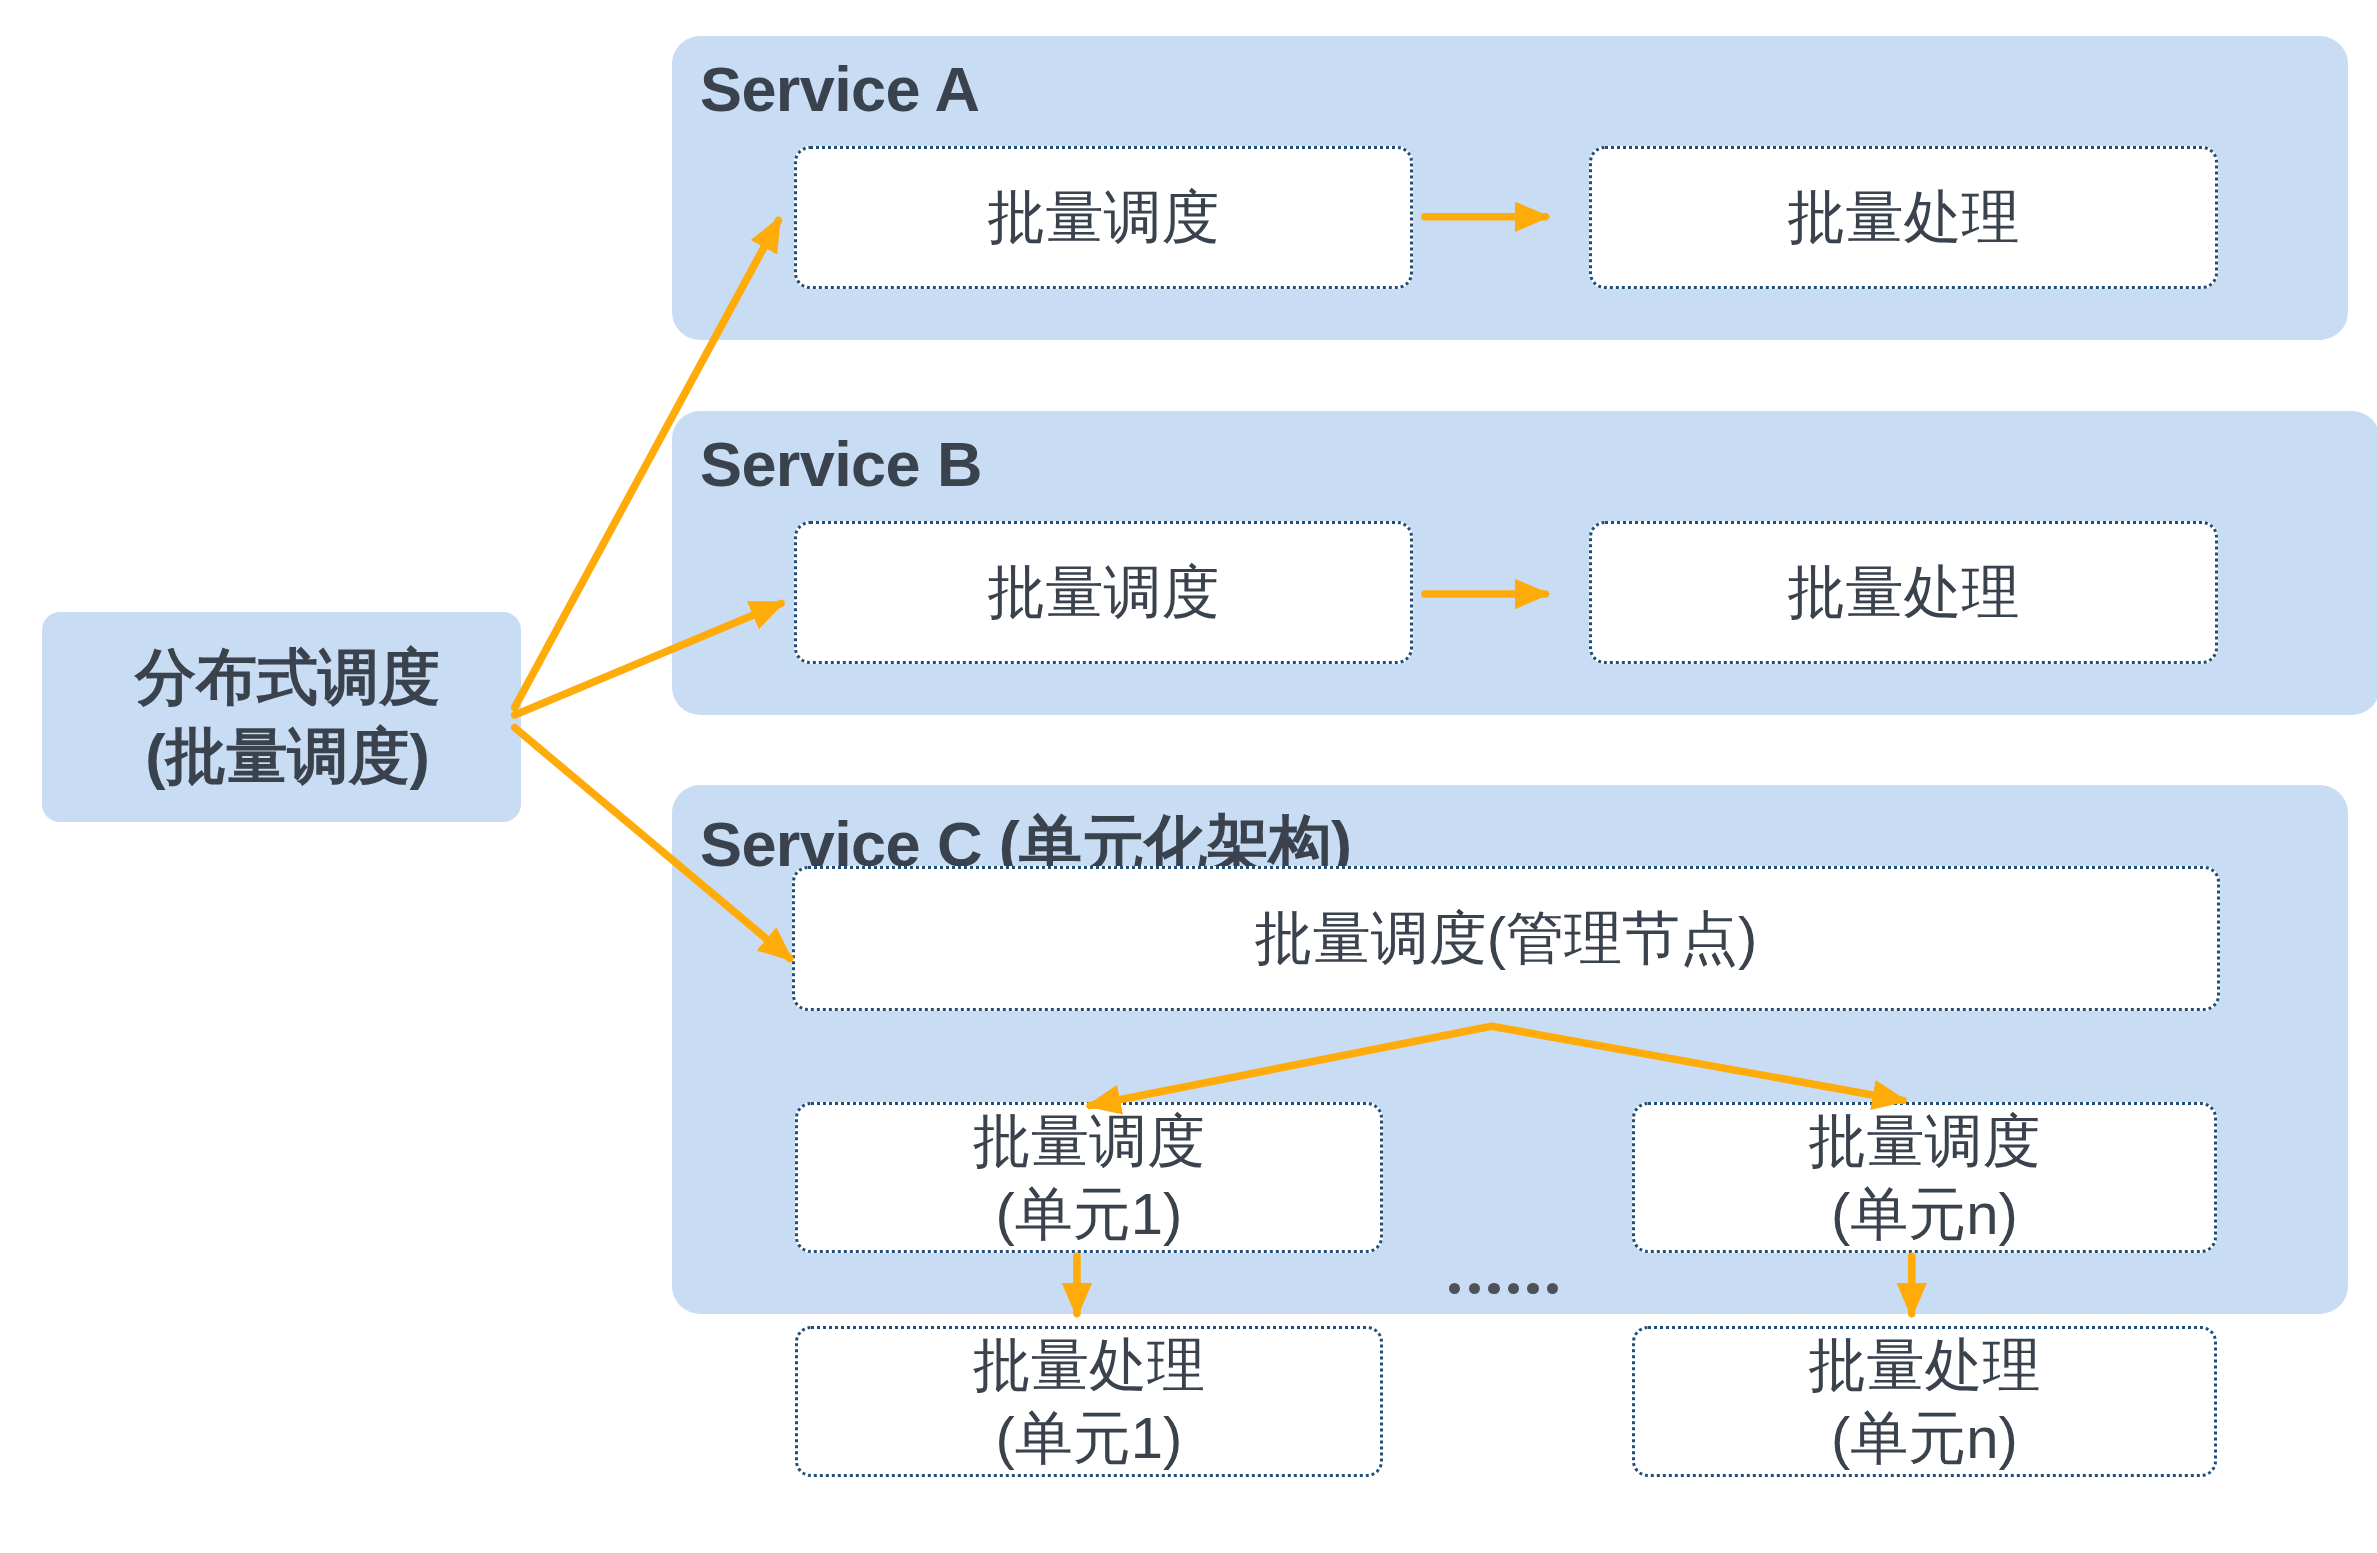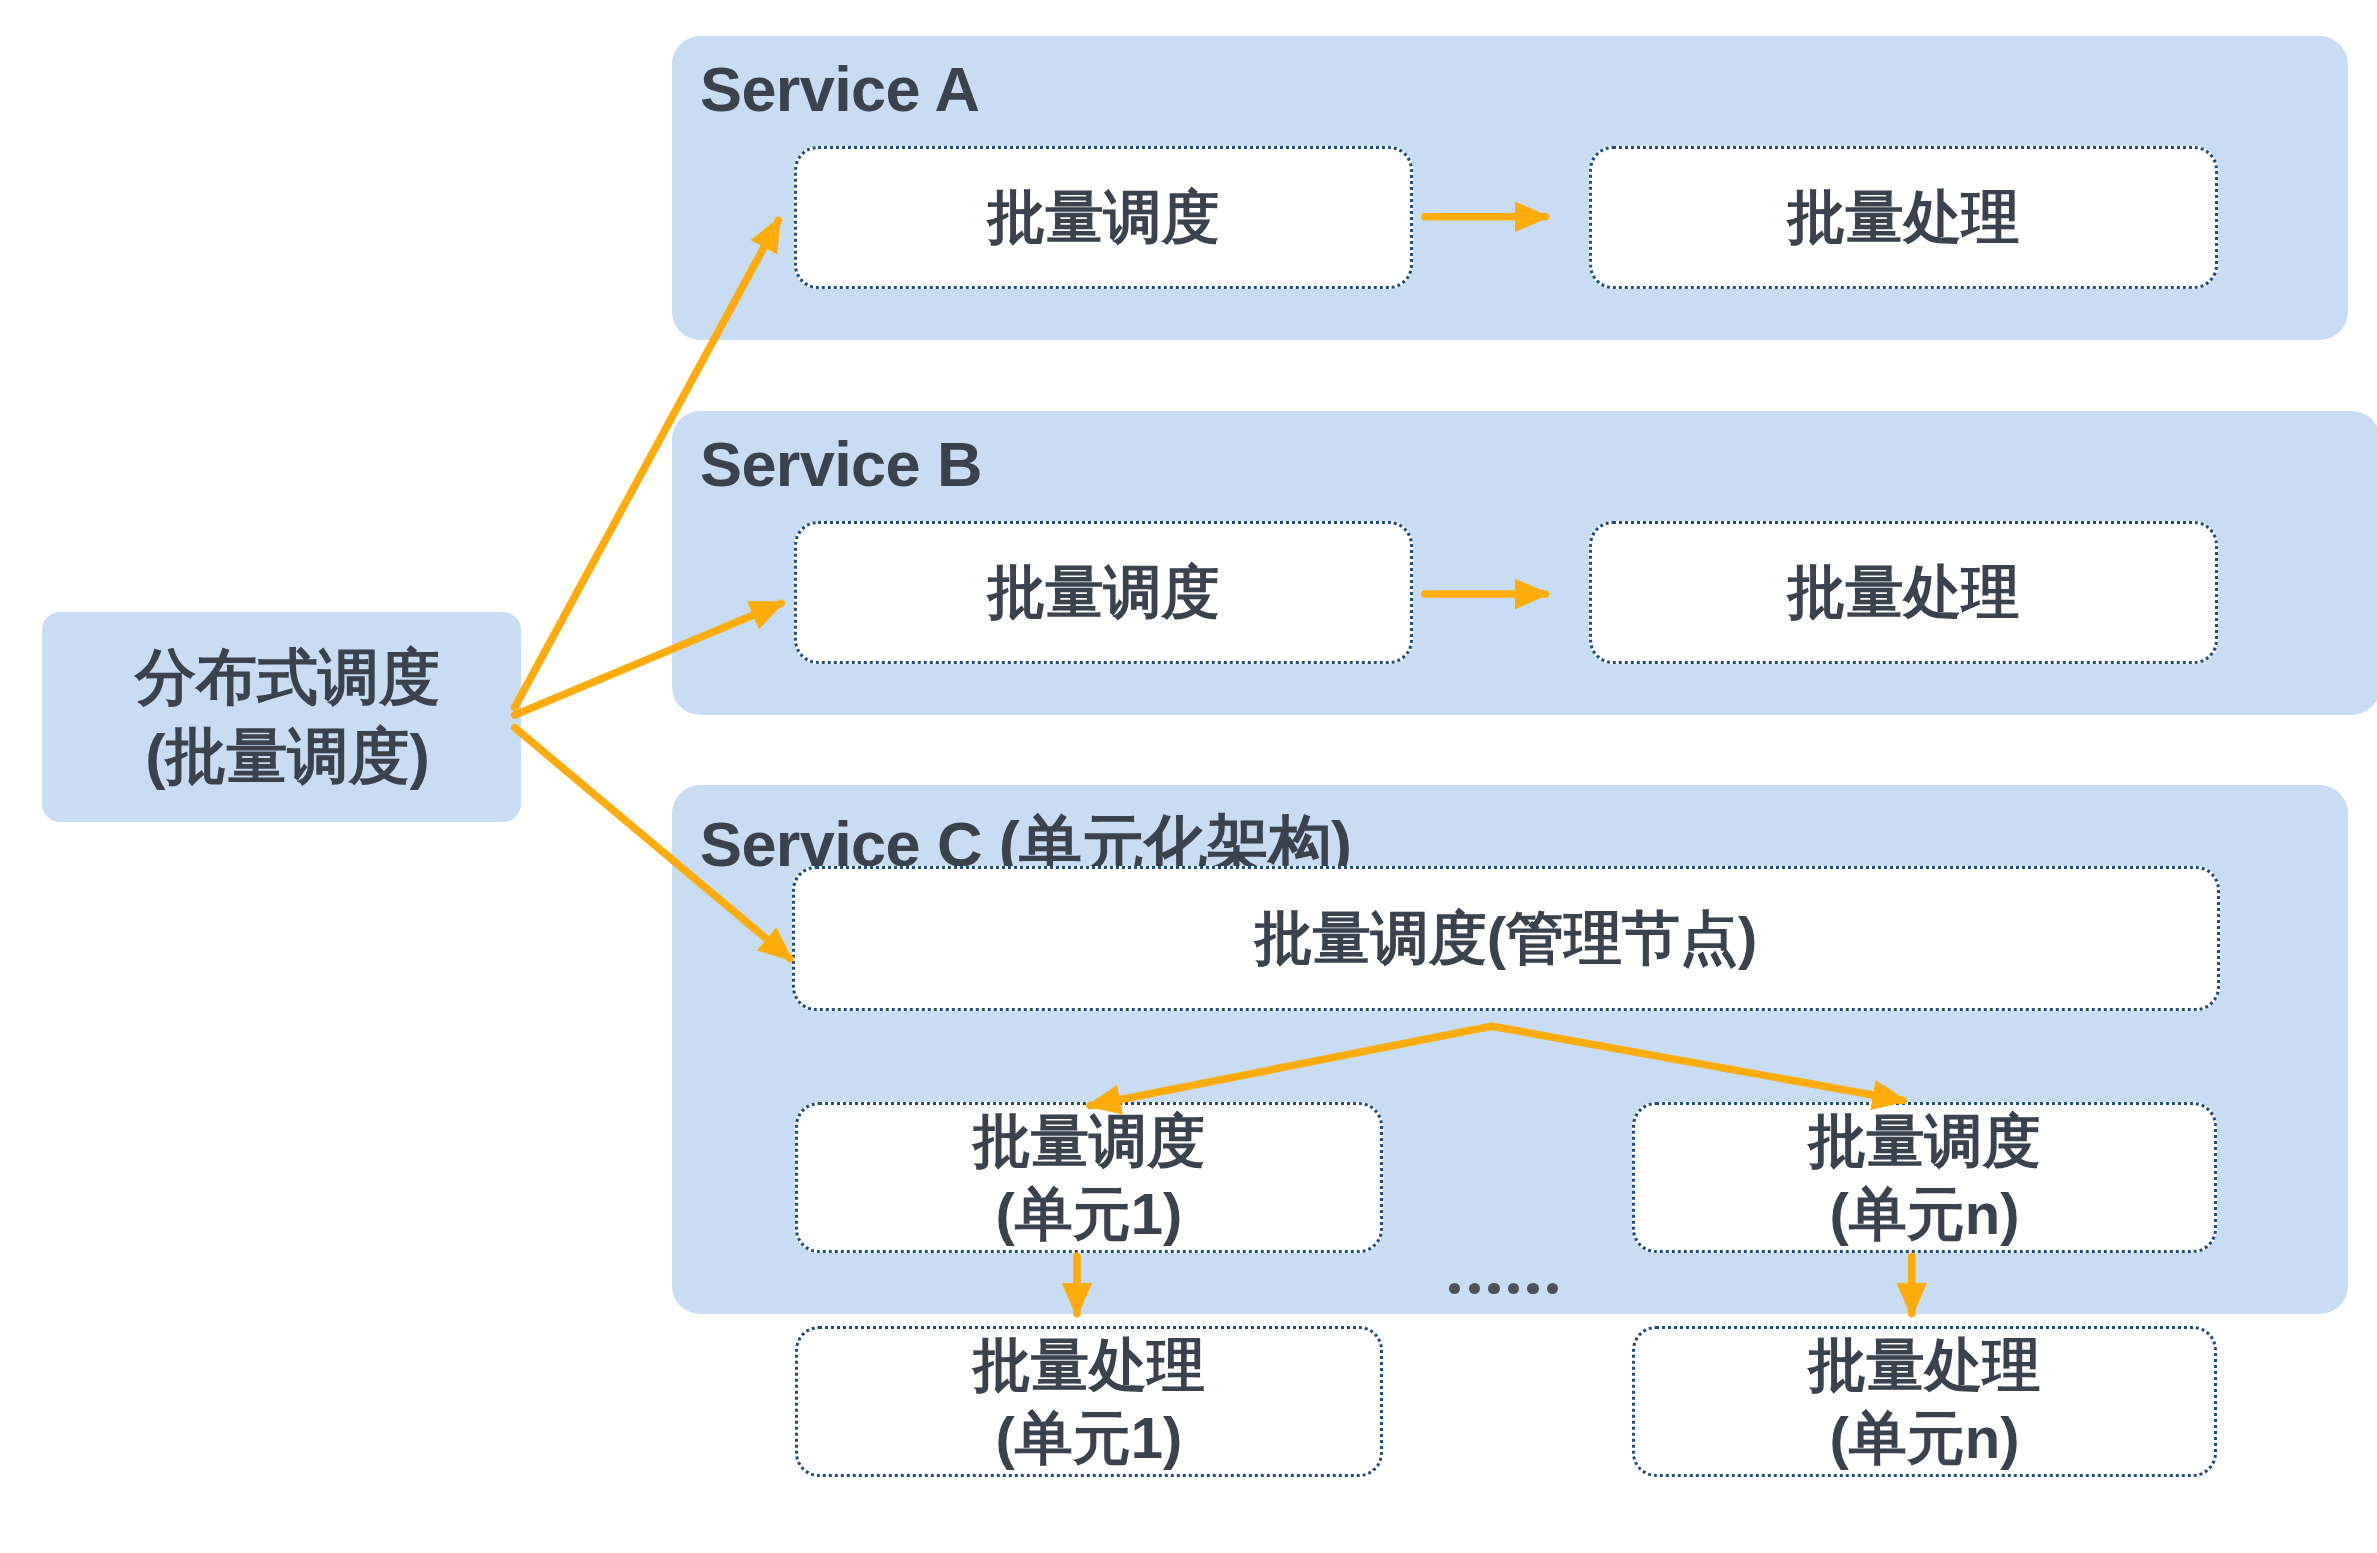--- a/index.html
+++ b/index.html
@@ -39,29 +39,29 @@
     color:var(--text);
     white-space:nowrap;
     letter-spacing:-0.6px;
   }
   
   .node{
     position:absolute;
     box-sizing:border-box;
     background:var(--box-bg);
     border:3.2px dotted var(--box-border);
-    border-radius:24px;
+    border-radius:16px;
     display:flex;
     flex-direction:column;
     align-items:center;
     justify-content:center;
     text-align:center;
     color:var(--text);
     font-size:58px;
-    font-weight:700;
+    font-weight:400;
     line-height:1.25;
     white-space:nowrap;
   }
   
   #box-a-sched{left:122px;top:110px;width:619px;height:143px;}
   #box-a-proc {left:917px;top:110px;width:629px;height:143px;}
   
   #box-b-sched{left:122px;top:110px;width:619px;height:143px;}
   #box-b-proc {left:917px;top:110px;width:629px;height:143px;}
   

